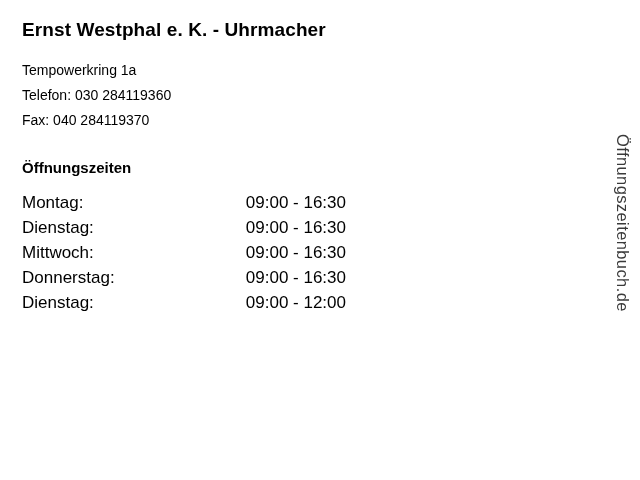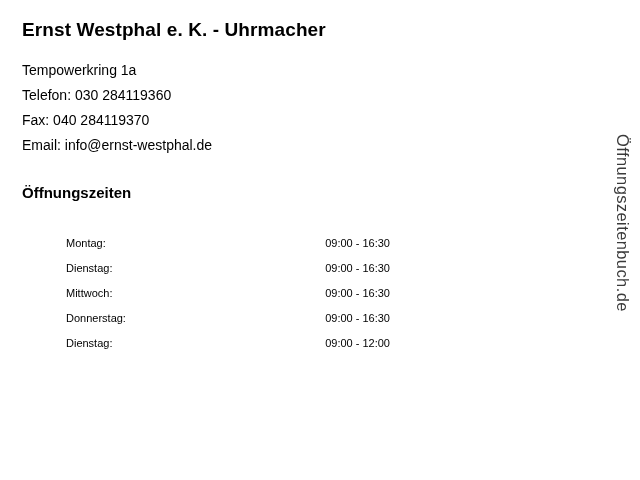--- a/index.html
+++ b/index.html
@@ -36,26 +36,25 @@
   }
   .addr-line {
     font-size: 14px;
     line-height: 25px;
     white-space: nowrap;
   }
   .section-head {
     font-size: 15px;
     font-weight: bold;
     margin-top: 26px;
-    margin-bottom: 30px;
+    margin-bottom: 14px;
   }
   table.hours {
     border-collapse: collapse;
-    font-size: 11px;
-    margin-left: 44px;
+    font-size: 17px;
   }
   table.hours td {
     padding: 0;
     line-height: 25px;
     vertical-align: top;
     white-space: nowrap;
   }
   td.day {
     width: 124px;
     padding-right: 6px;
@@ -81,21 +80,20 @@
 
 <div class="page">
 
   <div class="content">
 
     <h1 class="title">Ernst Westphal e. K. - Uhrmacher</h1>
 
     <div class="addr-line">Tempowerkring 1a</div>
     <div class="addr-line">Telefon: 030 284119360</div>
     <div class="addr-line">Fax: 040 284119370</div>
-    <div class="addr-line">Email: info@ernst-westphal.de</div>
 
     <div class="section-head">Öffnungszeiten</div>
 
     <table class="hours">
       <tbody>
         <tr>
           <td class="day">Montag:</td>
           <td class="time">09:00 - 16:30</td>
         </tr>
         <tr>

